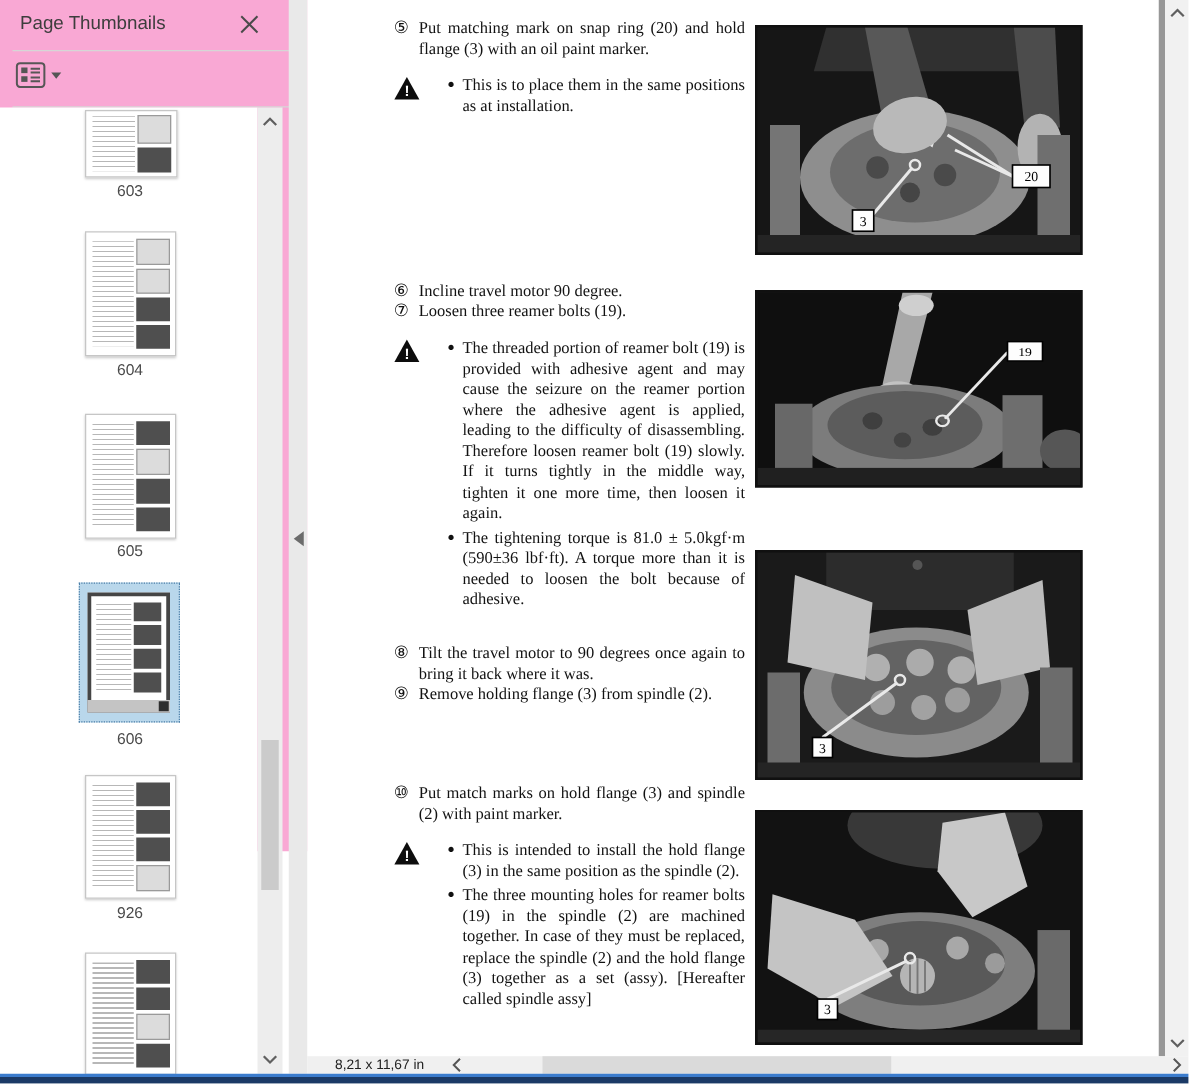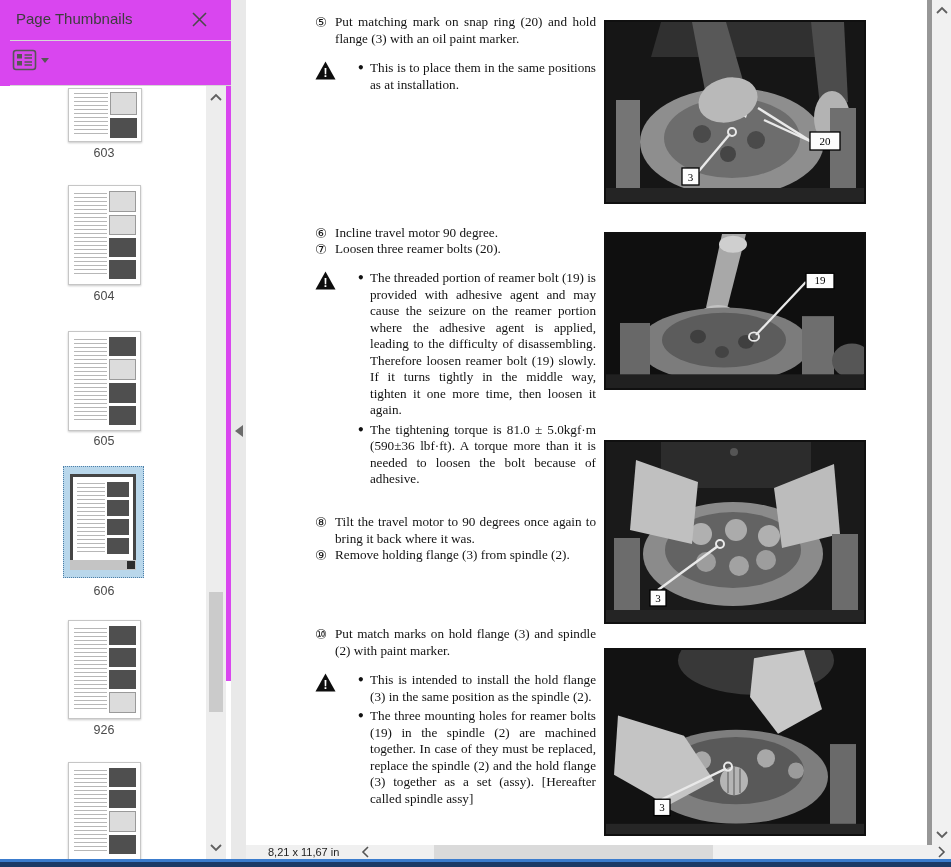--- a/index.html
+++ b/index.html
@@ -1,20 +1,20 @@
 <!DOCTYPE html>
 <html><head>
 <meta charset="utf-8">
 <style>
   html,body{margin:0;padding:0;background:#fff;}
   body{width:951px;height:867px;overflow:hidden;font-family:"Liberation Sans",sans-serif;}
   .app{position:relative;width:951px;height:867px;background:#fff;overflow:hidden;}
 
   
-  .panel{position:absolute;left:0;top:0;width:246px;height:681px;background:#d946ef;}
+  .panel{position:absolute;left:0;top:0;width:246px;height:681px;background:#f9a8d4;}
   .panel-title{position:absolute;left:16px;top:10px;font-size:15px;color:#3d3d3d;}
   .close-btn{position:absolute;left:188px;top:8px;width:24px;height:24px;cursor:pointer;}
   .divider{position:absolute;left:10px;width:226px;height:1px;background:#d6d6d6;}
   .opt-btn{position:absolute;left:12px;top:48px;width:40px;height:26px;}
   .list-area{position:absolute;left:0;top:86px;width:206px;height:773px;background:#fff;}
 
   .thumb-page{position:absolute;background:#fff;border:1px solid #c6c6c6;box-shadow:0 1px 2px rgba(0,0,0,.22);overflow:hidden;cursor:pointer;}
   .thumb-num{position:absolute;width:90px;text-align:center;font-size:12.5px;color:#4a4a4a;}
   .mini-lines{position:absolute;left:7%;top:7%;width:47%;height:86%;background:repeating-linear-gradient(to bottom,#9f9f9f 0 1px,transparent 1px 4px);opacity:.75;}
   .mini-pics{position:absolute;right:6%;top:5%;width:37%;height:90%;display:flex;flex-direction:column;gap:3px;}
@@ -209,21 +209,21 @@
 
     <div class="textblock" style="top:225px">
       <div class="step">
         <span class="m">⑥</span>
         <span class="t">Incline travel motor 90 degree.</span>
       </div>
     </div>
     <div class="textblock" style="top:241px">
       <div class="step">
         <span class="m">⑦</span>
-        <span class="t">Loosen three reamer bolts (20).</span>
+        <span class="t">Loosen three reamer bolts (19).</span>
       </div>
     </div>
 
     <div class="textblock" style="top:270px">
       <div class="warn">
         <span class="tri">
           <svg width="21" height="19">
               <polygon points="10.5,0.5 20.5,18.5 0.5,18.5" fill="#0d0d0d"></polygon>
               <text x="10.5" y="16" text-anchor="middle" font-family="Liberation Sans" font-size="12" font-weight="bold" fill="#fff">!</text>
             </svg>

